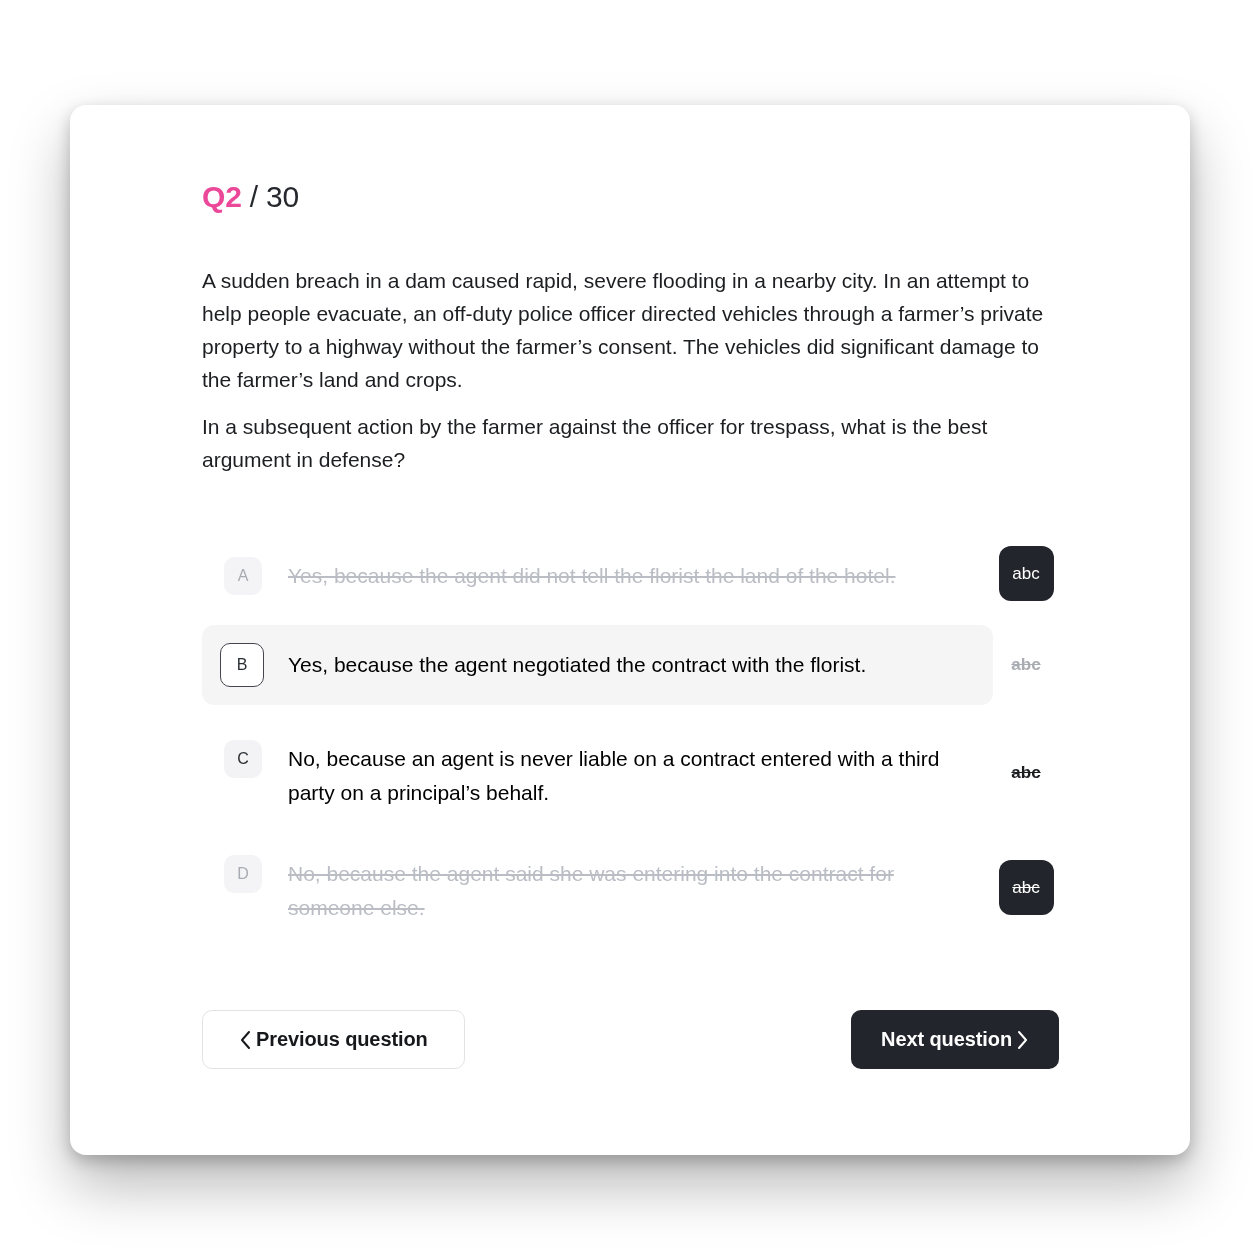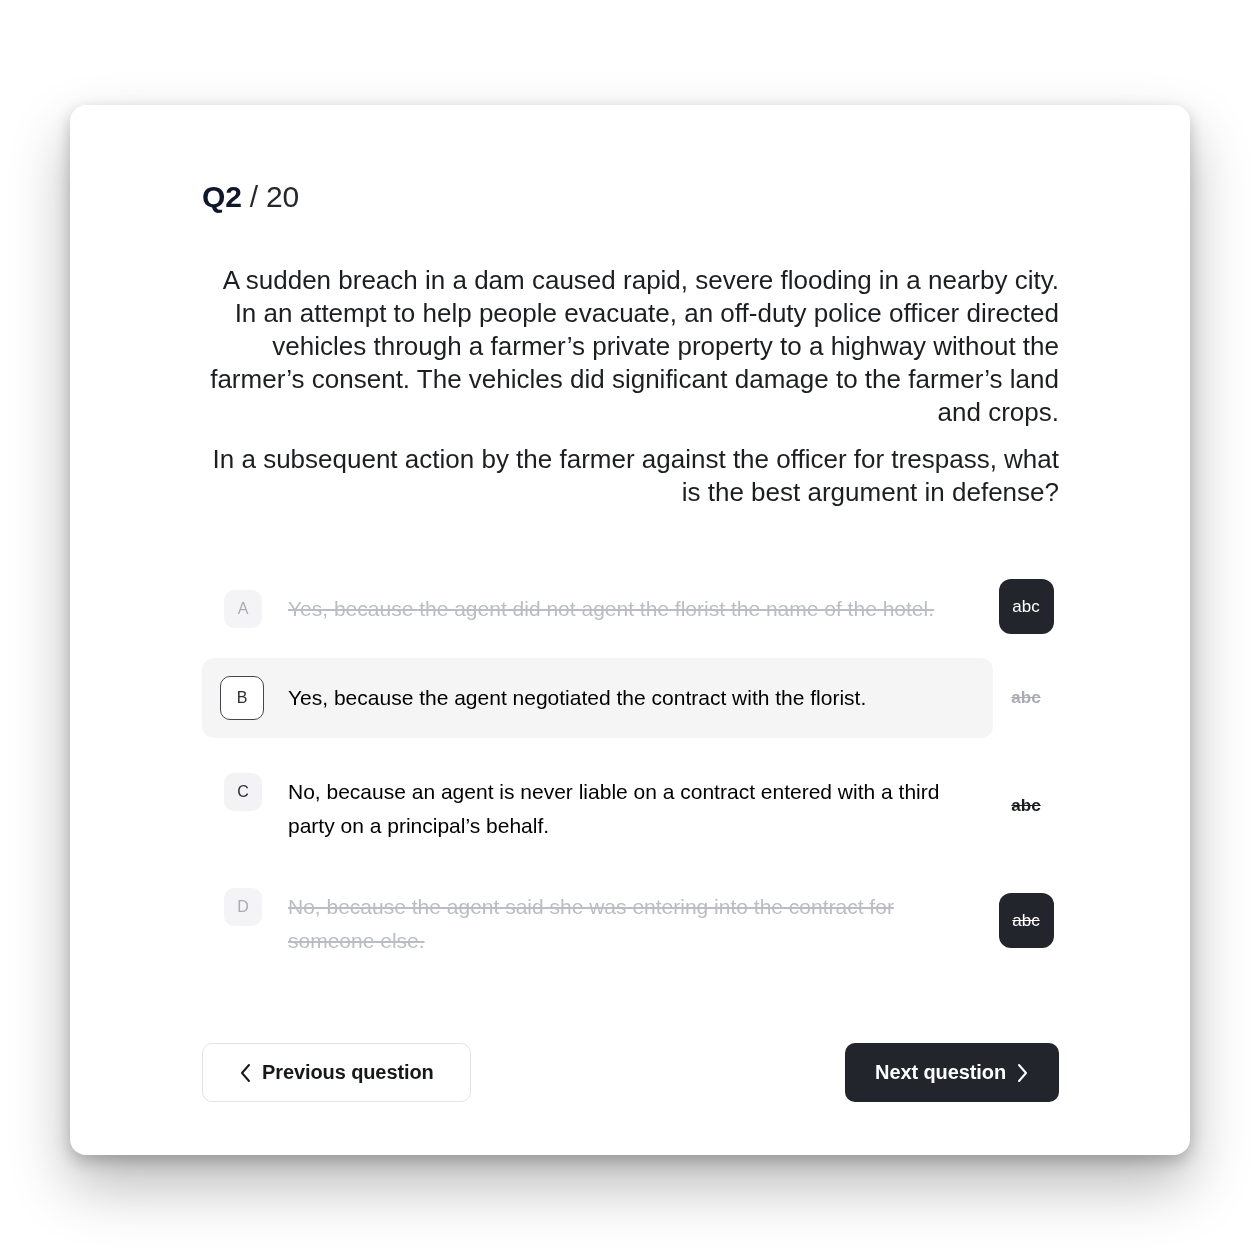--- a/index.html
+++ b/index.html
@@ -17,29 +17,28 @@
     border-radius: 16px;
     box-shadow: 0 6px 16px rgba(0,0,0,0.22), 0 30px 60px rgba(0,0,0,0.28);
     padding: 75px 131px 76px 132px;
   }
   .progress {
     font-size: 30px;
     color: #25282d;
     letter-spacing: -0.2px;
     margin-bottom: 50px;
   }
-  .progress .current { font-weight: 700; color: #0f172a; }
+  .progress .current { font-weight: 700; color: #ec4899; }
   .progress .rest { font-weight: 400; }
   .question p {
-    font-size: 26px;
+    font-size: 21px;
     line-height: 33px;
     color: #1c1e21;
     max-width: 862px;
     margin-bottom: 14px;
-    text-align: right;
   }
   .options { margin-top: 66px; display: flex; flex-direction: column; }
   .option-row {
     display: flex;
     align-items: center;
     margin-bottom: 20px;
   }
   .option-main {
     flex: 1;
     display: flex;
@@ -117,21 +116,21 @@
   .footer {
     margin-top: 55px;
     display: flex;
     justify-content: space-between;
     align-items: center;
   }
   .nav-btn {
     height: 59px;
     display: inline-flex;
     align-items: center;
-    gap: 10px;
+    gap: 4px;
     border-radius: 10px;
     font-family: inherit;
     font-size: 20px;
     font-weight: 700;
     letter-spacing: -0.1px;
     cursor: pointer;
   }
   .nav-btn.prev {
     background: #ffffff;
     border: 1px solid #e2e3e6;
@@ -146,34 +145,34 @@
   }
   .chev { display: inline-flex; align-items: center; }
   .chev svg { display: block; }
 </style>
 </head>
 <body>
 
 <div class="card">
 
   <div class="progress">
-    <span class="current">Q2</span><span class="rest"> / 20</span>
+    <span class="current">Q2</span><span class="rest"> / 30</span>
   </div>
 
   <div class="question">
     <p>A sudden breach in a dam caused rapid, severe flooding in a nearby city. In an attempt to help people evacuate, an off-duty police officer directed vehicles through a farmer’s private property to a highway without the farmer’s consent. The vehicles did significant damage to the farmer’s land and crops.</p>
     <p>In a subsequent action by the farmer against the officer for trespass, what is the best argument in defense?</p>
   </div>
 
   <div class="options">
 
     <div class="option-row struck">
       <div class="option-main">
         <span class="badge muted">A</span>
-        <span class="option-text">Yes, because the agent did not agent the florist the name of the hotel.</span>
+        <span class="option-text">Yes, because the agent did not tell the florist the land of the hotel.</span>
       </div>
       <div class="abc-slot">
         <button class="abc-button">abc</button>
       </div>
     </div>
 
     <div class="option-row">
       <div class="option-main selected">
         <span class="badge">B</span>
         <span class="option-text">Yes, because the agent negotiated the contract with the florist.</span>

